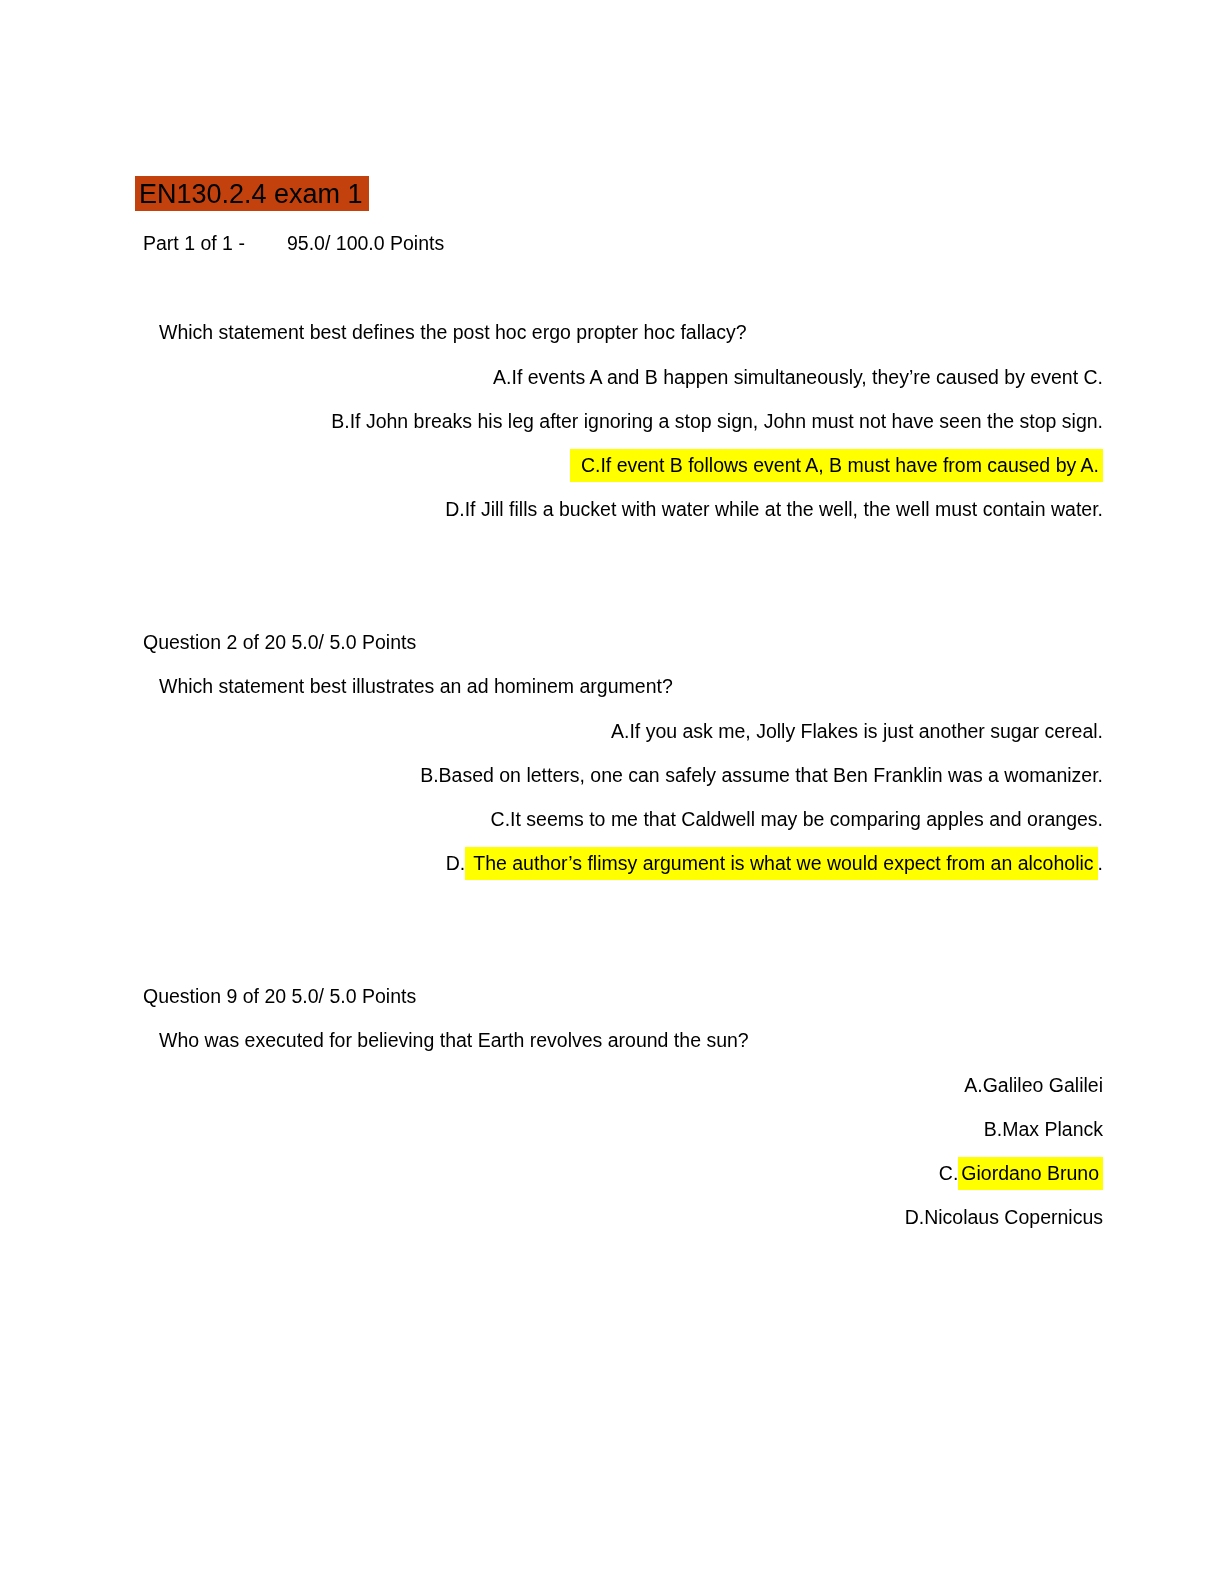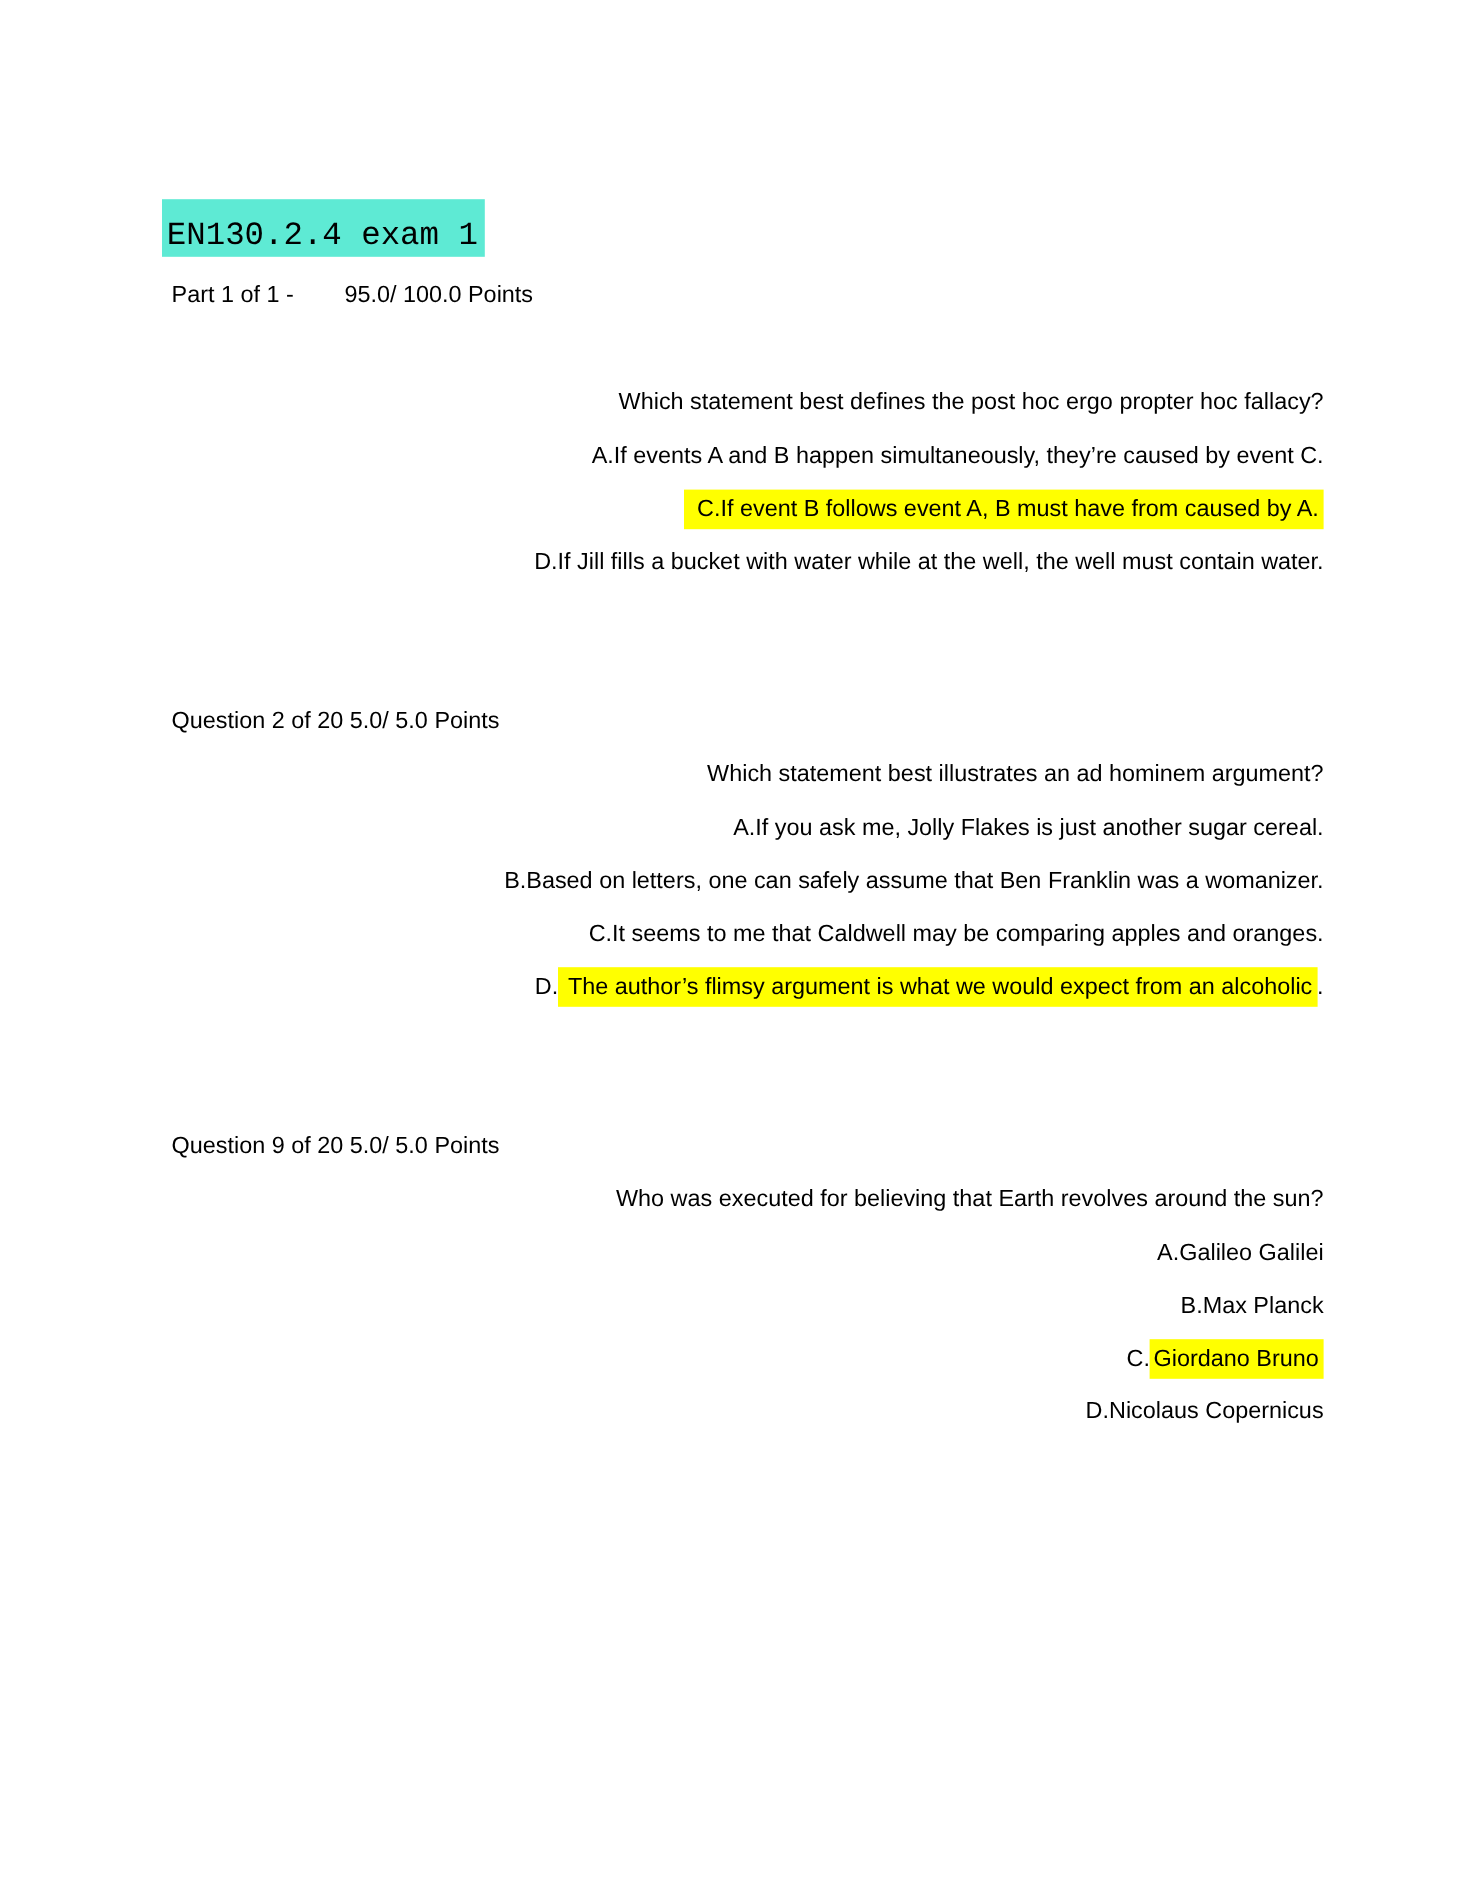--- a/index.html
+++ b/index.html
@@ -21,44 +21,42 @@
     top: 177px;
     width: 960px;
   }
   .title-line {
     margin: 0 0 0 -8px;
     font-size: 27px;
     line-height: 35px;
     font-weight: 400;
   }
   .title-hl {
-    background: #5eead4;
-    padding: 16px 6px 2px 4px;
-    font-family: Liberation Mono, monospace;
+    background: #c2410c;
+    padding: 3px 6px 2px 4px;
   }
   .part-line {
     font-size: 19.5px;
     line-height: 22px;
   }
   .part-label {
     display: inline-block;
     width: 144px;
   }
   .question { margin-top: 111px; }
   .question.first { margin-top: 67px; }
   .q-heading {
     margin: 0 0 22px 0;
     font-size: 19.5px;
     line-height: 22px;
   }
   .q-text {
-    margin: 0 0 23px 6px;
+    margin: 0 0 23px 16px;
     font-size: 19.5px;
     line-height: 22px;
-    text-align: right;
   }
   .opt-row {
     margin: 0 0 22px 0;
     padding-left: 9px;
     font-size: 19.5px;
     line-height: 22px;
     text-align: right;
   }
   .opt-letter {
     display: inline-block;
@@ -75,20 +73,21 @@
 
 <div class="page">
 
   <h1 class="title-line"><span class="title-hl">EN130.2.4 exam 1</span></h1>
 
   <p class="part-line"><span class="part-label">Part 1 of 1 -</span><span>95.0/ 100.0 Points</span></p>
 
   <section class="question first">
     <p class="q-text">Which statement best defines the post hoc ergo propter hoc fallacy?</p>
     <div class="opt-row"><span class="opt-inner"><span class="opt-letter">A.</span><span class="opt-text">If events A and B happen simultaneously, they’re caused by event C.</span></span></div>
+    <div class="opt-row"><span class="opt-inner"><span class="opt-letter">B.</span><span class="opt-text">If John breaks his leg after ignoring a stop sign, John must not have seen the stop sign.</span></span></div>
     <div class="opt-row"><span class="opt-inner hl"><span class="opt-letter">C.</span><span class="opt-text">If event B follows event A, B must have from caused by A.</span></span></div>
     <div class="opt-row"><span class="opt-inner"><span class="opt-letter">D.</span><span class="opt-text">If Jill fills a bucket with water while at the well, the well must contain water.</span></span></div>
   </section>
 
   <section class="question">
     <p class="q-heading">Question 2 of 20 5.0/ 5.0 Points</p>
     <p class="q-text">Which statement best illustrates an ad hominem argument?</p>
     <div class="opt-row"><span class="opt-inner"><span class="opt-letter">A.</span><span class="opt-text">If you ask me, Jolly Flakes is just another sugar cereal.</span></span></div>
     <div class="opt-row"><span class="opt-inner"><span class="opt-letter">B.</span><span class="opt-text">Based on letters, one can safely assume that Ben Franklin was a womanizer.</span></span></div>
     <div class="opt-row"><span class="opt-inner"><span class="opt-letter">C.</span><span class="opt-text">It seems to me that Caldwell may be comparing apples and oranges.</span></span></div>

